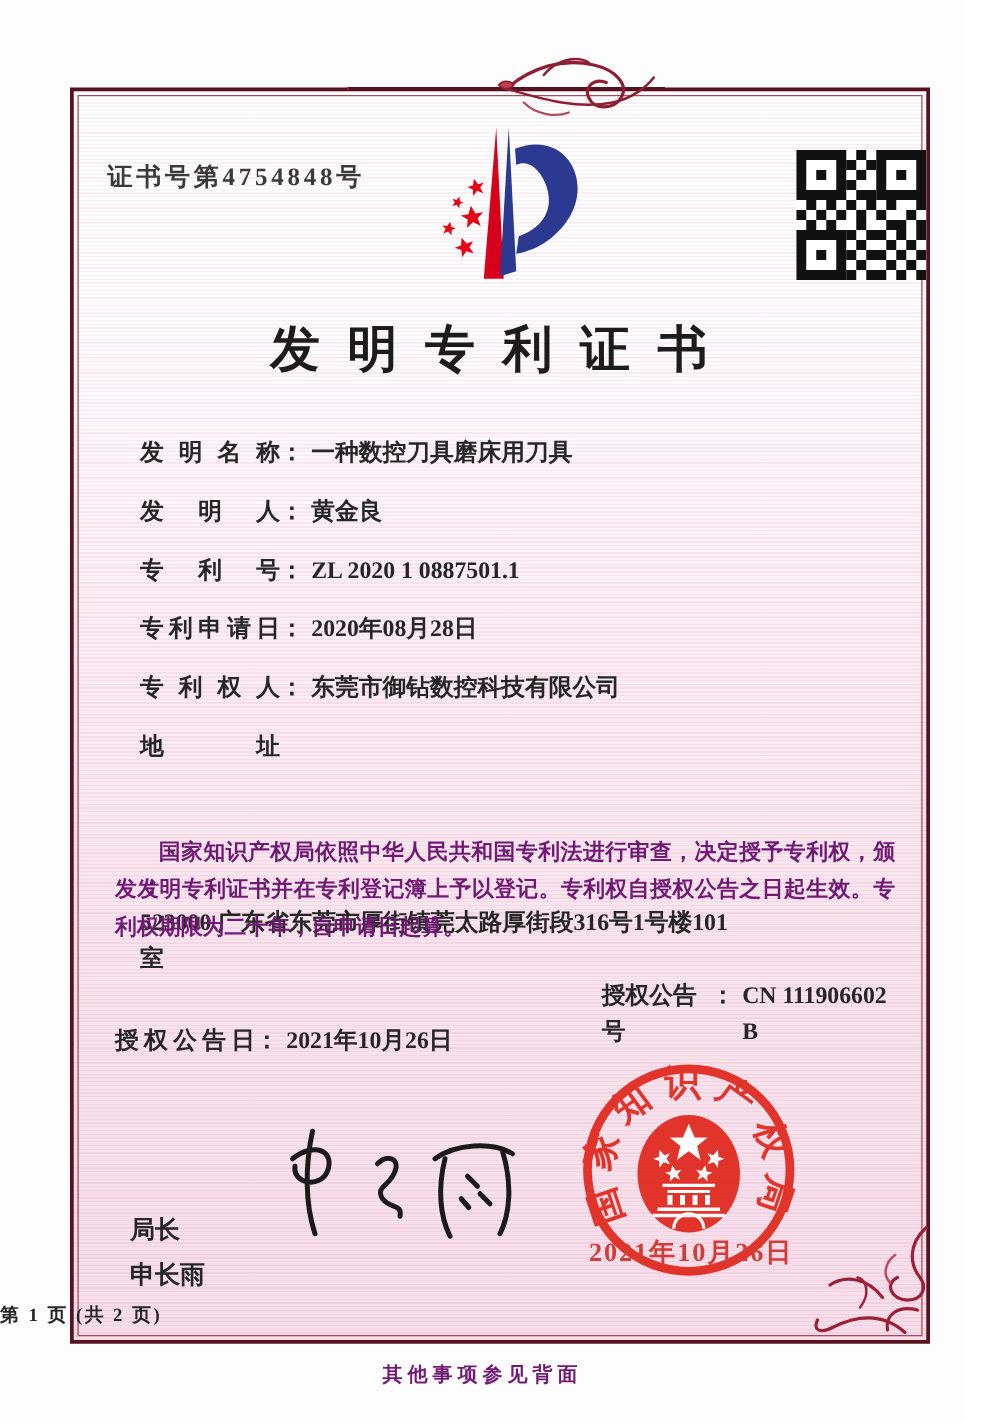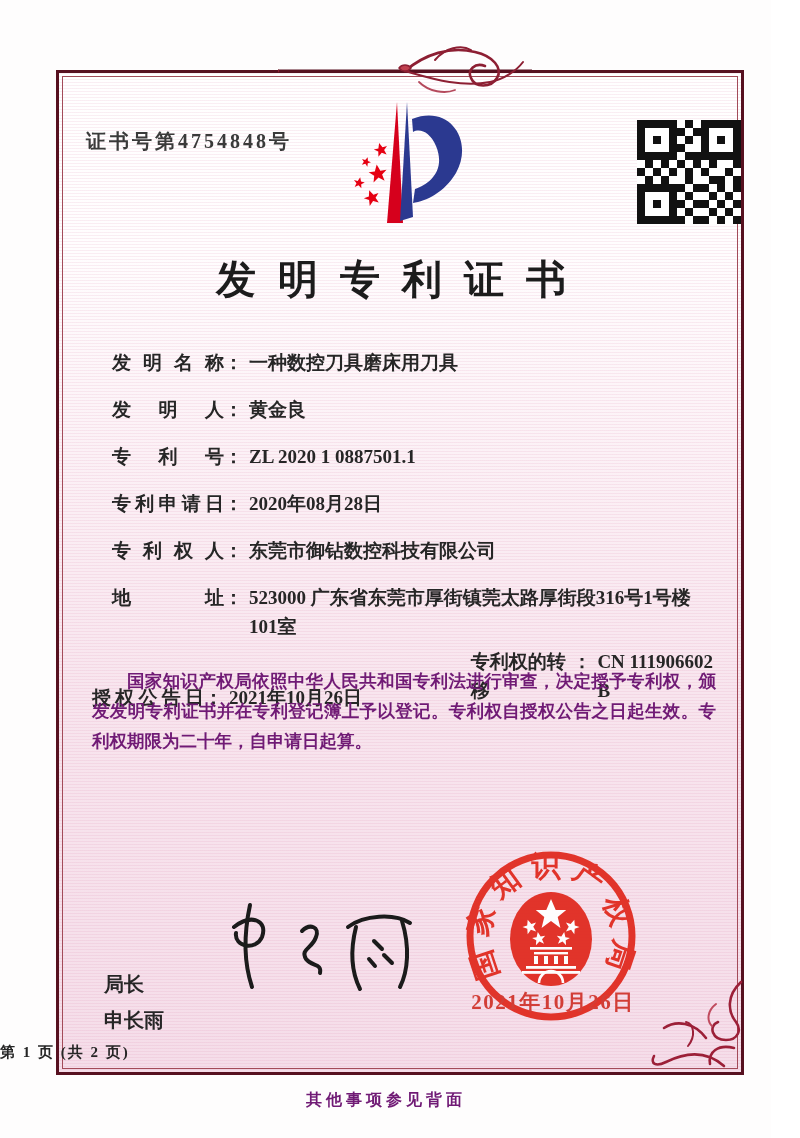--- a/index.html
+++ b/index.html
@@ -31,21 +31,21 @@
   .qr{position:absolute; left:637px; top:120px; z-index:2;}
 
   .title{
     position:absolute; left:0; top:252px; width:800px; text-align:center;
     font-size:40px; font-weight:700; letter-spacing:22px; padding-left:4px;
     box-sizing:border-box; color:#1c1c1c; z-index:2;
   }
 
   .fields{position:absolute; left:92px; top:348px; width:624px; z-index:2; font-size:19px; font-weight:700;}
   .row{display:flex; align-items:flex-start; line-height:29px; min-height:47px;margin-left:20px;}
-  .row.addr{min-height:64px;}
+  .row.addr{min-height:64px;flex-direction:column;}
   .f-label{display:inline-block; width:112px; text-align-last:justify; -moz-text-align-last:justify; flex:0 0 112px;}
   .f-colon{flex:0 0 auto; margin-right:6px;}
   .f-value{flex:1 1 auto; max-width:486px;}
   .grant-row{display:flex; line-height:29px;}
   .grant-left{display:flex; width:420px;margin-top:36px;}
   .grant-right{display:flex;}
 
   .paragraphs{
     position:absolute; left:92px; top:666px; width:624px; z-index:2;
     font-size:17.5px; font-weight:600; line-height:30px; color:#701a75;
@@ -160,21 +160,21 @@
         <span class="f-colon">：</span>
       <span class="f-value">523000 广东省东莞市厚街镇莞太路厚街段316号1号楼101室</span>
     </div>
     <div class="grant-row">
       <div class="grant-left">
         <span class="f-label">授权公告日</span>
           <span class="f-colon">：</span>
         <span>2021年10月26日</span>
       </div>
       <div class="grant-right">
-        <span>专利权的转移</span>
+        <span>授权公告号</span>
           <span class="f-colon">：</span>
         <span>CN 111906602 B</span>
       </div>
     </div>
   </div>
 
   <div class="paragraphs">
     <p>国家知识产权局依照中华人民共和国专利法进行审查，决定授予专利权，颁发发明专利证书并在专利登记簿上予以登记。专利权自授权公告之日起生效。专利权期限为二十年，自申请日起算。</p>
   </div>
 

